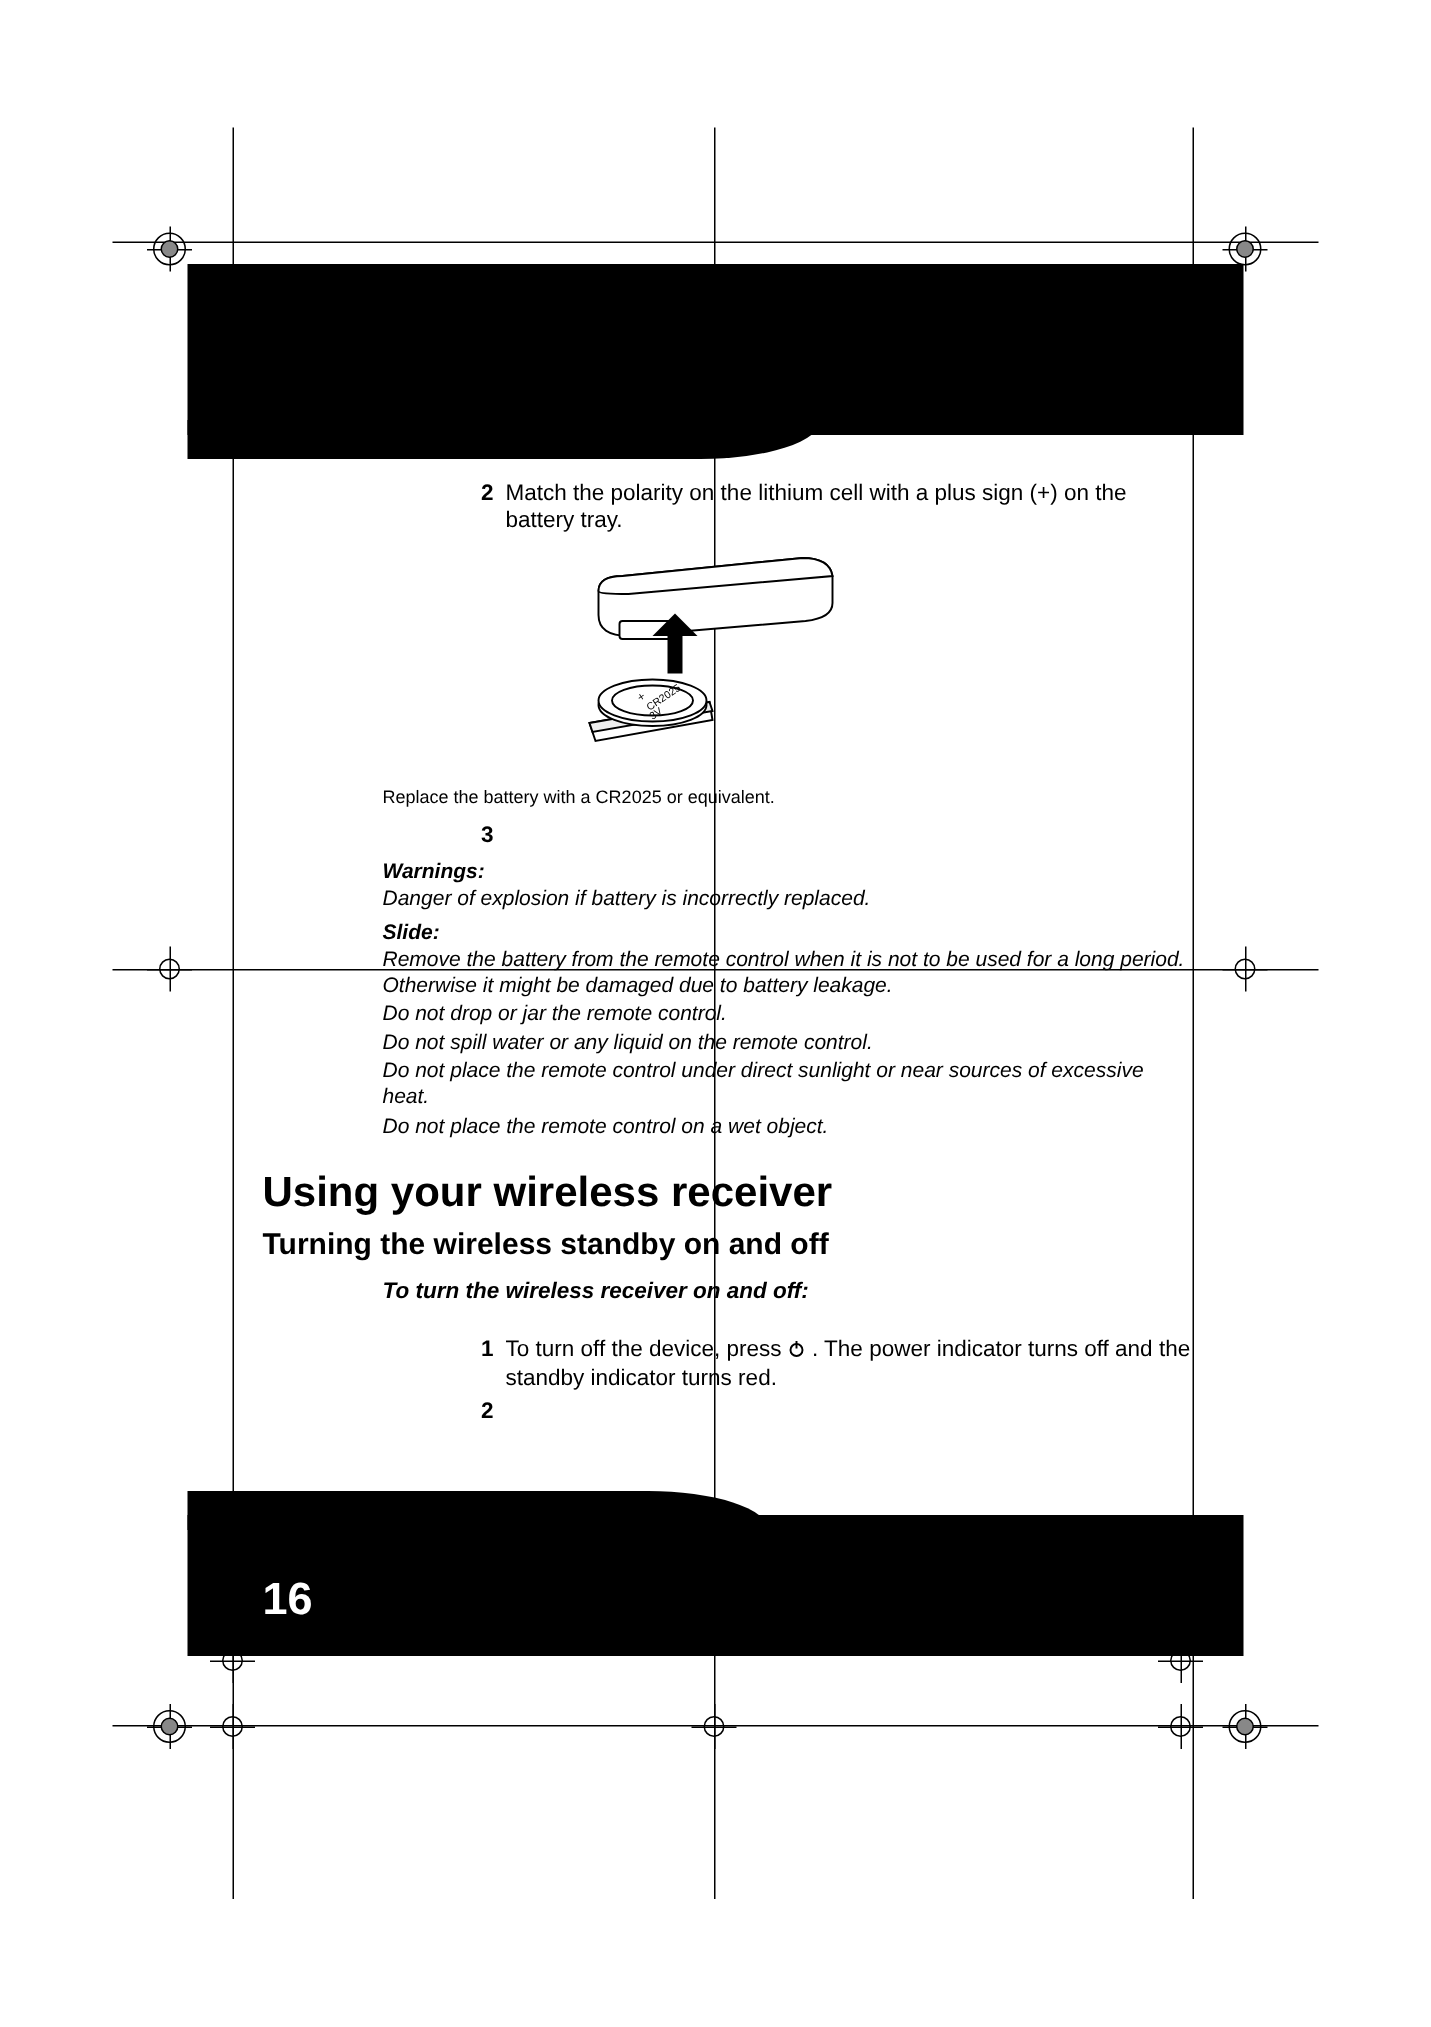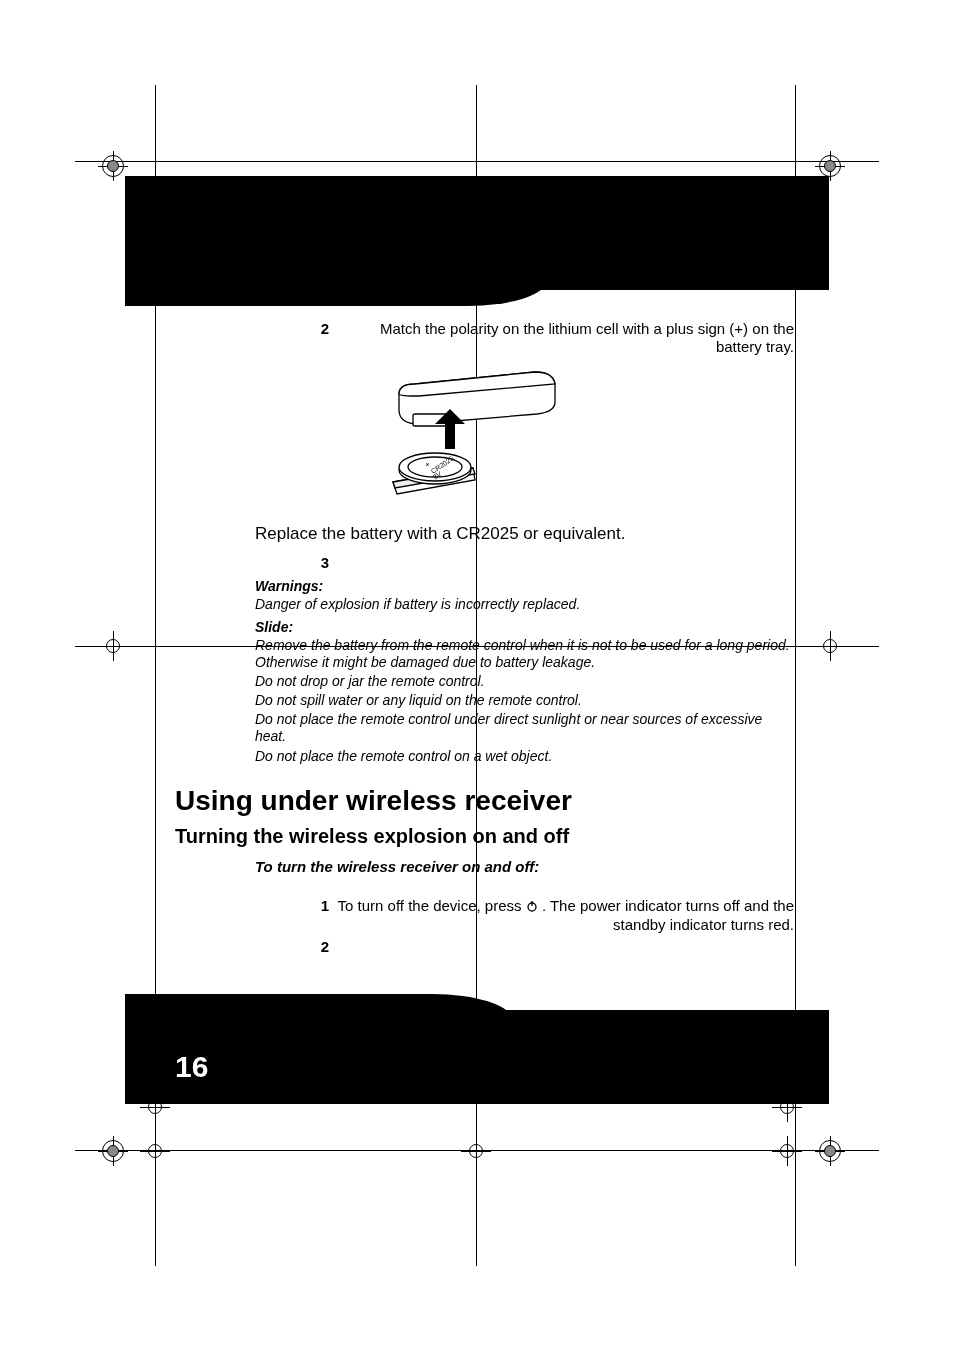--- a/index.html
+++ b/index.html
@@ -167,33 +167,32 @@
     margin-bottom: 4px;
   }
   .step-num {
     min-width: 18px;
     font-weight: bold;
     text-align: right;
     padding-right: 8px;
   }
   .step-body {
     flex: 1;
-    text-align: right;
   }
   .step-indent {
     padding-left: 80px;
   }
   .figure {
     margin: 8px auto 10px auto;
     width: 200px;
     height: 150px;
   }
   .replace-note {
     margin-left: 80px;
-    font-size: 17px;
+    font-size: 12px;
     margin-top: 6px;
     margin-bottom: 10px;
   }
   .note-head {
     font-weight: bold;
     font-style: italic;
     font-size: 14px;
     margin-left: 80px;
     margin-top: 6px;
   }
@@ -338,22 +337,22 @@
     <div class="note-head">Warnings:</div>
     <div class="note-body">Danger of explosion if battery is incorrectly replaced.</div>
 
     <div class="note-head">Slide:</div>
     <div class="note-body">Remove the battery from the remote control when it is not to be used for a long period. Otherwise it might be damaged due to battery leakage.</div>
     <div class="note-body">Do not drop or jar the remote control.</div>
     <div class="note-body">Do not spill water or any liquid on the remote control.</div>
     <div class="note-body">Do not place the remote control under direct sunlight or near sources of excessive heat.</div>
     <div class="note-body">Do not place the remote control on a wet object.</div>
 
-    <h1 class="section">Using under wireless receiver</h1>
-    <h2 class="subsection">Turning the wireless explosion on and off</h2>
+    <h1 class="section">Using your wireless receiver</h1>
+    <h2 class="subsection">Turning the wireless standby on and off</h2>
 
     <div class="proc-head">To turn the wireless receiver on and off:</div>
 
     <div class="step step-indent" style="margin-left:56px;">
       <div class="step-num">1</div>
       <div class="step-body">
         <span>To turn off the device, press </span>
         <span class="power-icon">
           <svg width="12" height="12" viewBox="0 0 12 12">
               <circle cx="6" cy="7" r="4" fill="none" stroke="#000" stroke-width="1.3"></circle>

